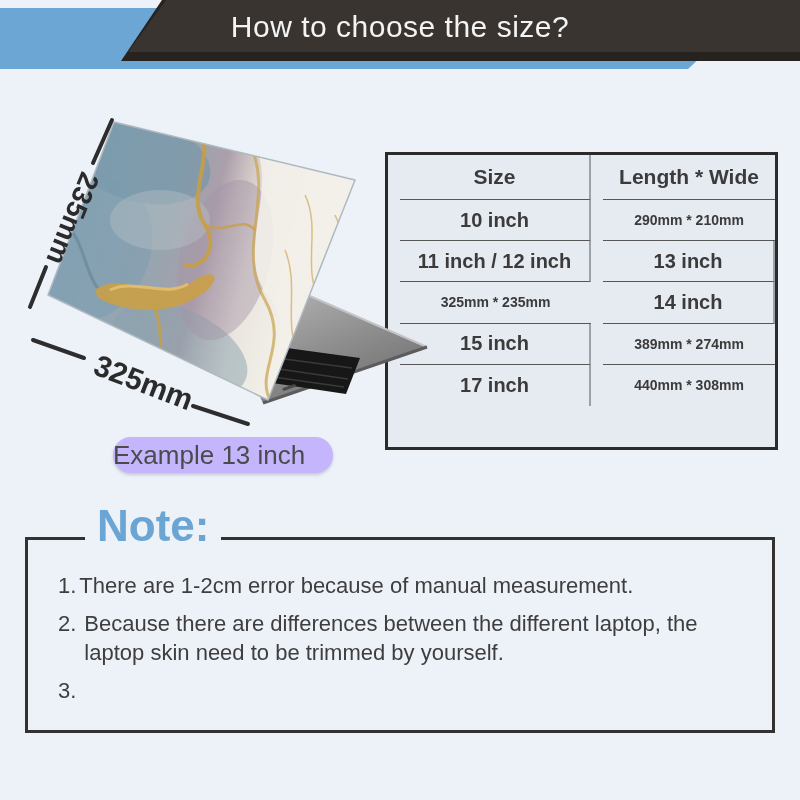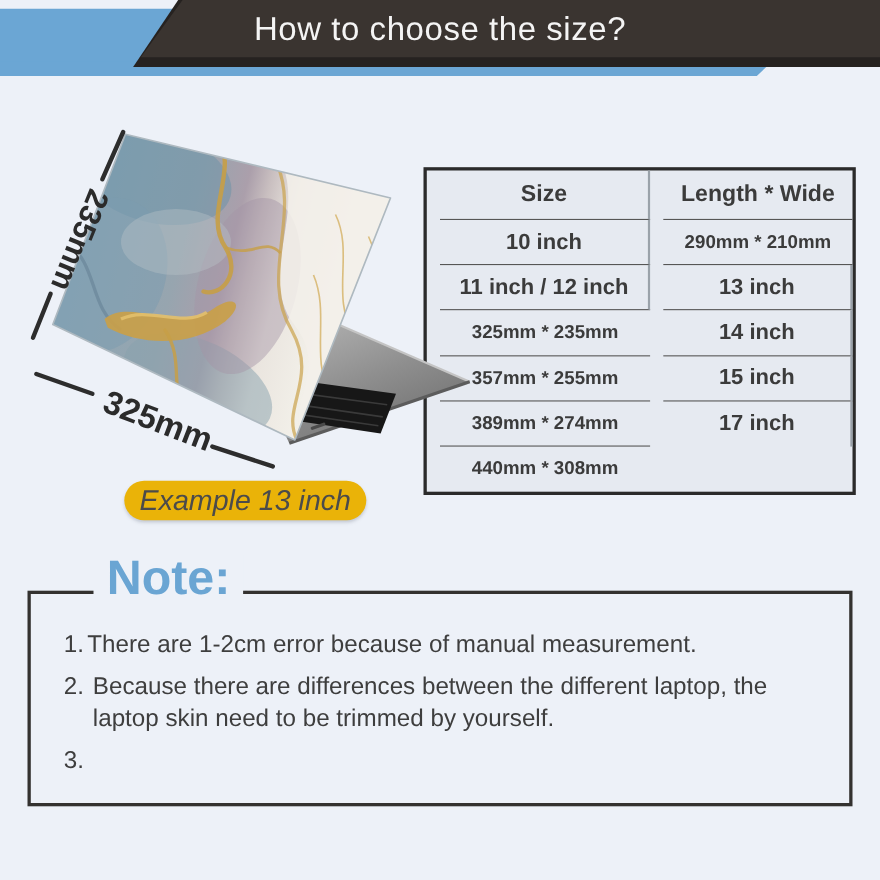--- a/index.html
+++ b/index.html
@@ -9,33 +9,33 @@
   
   .header-svg{position:absolute;left:0;top:0;z-index:1;}
   .page-title{position:absolute;left:0;top:10px;width:800px;text-align:center;
     font-size:30px;font-weight:400;letter-spacing:.5px;color:#f4f4f4;z-index:2;}
 
   
   .laptop-svg{position:absolute;left:0;top:100px;z-index:3;}
 
   
   .example-pill{position:absolute;left:113px;top:437px;width:220px;height:36px;
-    background:#eab308;border-radius:18px;display:flex;align-items:center;justify-content:center;
-    font-size:26px;color:#4b4b4b;z-index:4;box-shadow:0 2px 3px rgba(120,130,145,.35);font-style:italic;}
+    background:#c4b5fd;border-radius:18px;display:flex;align-items:center;justify-content:flex-start;
+    font-size:26px;color:#4b4b4b;z-index:4;box-shadow:0 2px 3px rgba(120,130,145,.35);}
 
   
   .size-table{position:absolute;left:385px;top:152px;width:393px;height:298px;
     box-sizing:border-box;background:#e6eaf1;border:3px solid #2b2b2b;
     display:grid;grid-template-columns:203px 1fr;grid-template-rows:45px repeat(6,1fr);z-index:1;}
   .size-table .cell{display:flex;align-items:center;justify-content:center;
     font-weight:700;color:#3b3b3b;font-size:20px;border-bottom:1px solid #565656;margin-left:12px;}
   .size-table .cell.c0{border-right:2px solid #9aa2aa;}
   .size-table .cell.header{font-size:21px;}
   .size-table .cell.lastrow{border-bottom:none;}
-  .size-table .cell.dims{font-size:17px;}
+  .size-table .cell.dims{font-size:14px;}
 
   
   .note-box{position:absolute;left:25px;top:537px;width:750px;height:196px;
     box-sizing:border-box;border:3px solid #343230;z-index:1;}
   .note-heading{position:absolute;left:85px;top:504px;padding:0 12px;background:#edf1f8;
     font-size:44px;font-weight:700;color:#6aa5d3;z-index:2;line-height:44px;}
   .note-items{position:absolute;left:58px;top:571px;z-index:2;}
   .note-item{display:flex;margin-bottom:9px;color:#3e3e3e;font-size:22px;line-height:29px;}
   .note-item .num{flex:0 0 auto;margin-right:8px;}
   .note-item .txt{white-space:nowrap;}
@@ -126,21 +126,20 @@
 
   <div class="size-table" id="size-table">
       <div class="cell c0 header">Size</div>
       <div class="cell c1 header">Length * Wide</div>
       <div class="cell c0">10 inch</div>
       <div class="cell c1 dims">290mm * 210mm</div>
       <div class="cell c0">11 inch / 12 inch</div>
       <div class="cell c0">13 inch</div>
       <div class="cell c1 dims">325mm * 235mm</div>
       <div class="cell c0">14 inch</div>
-      <div class="cell c1 dims">357mm * 255mm</div>
       <div class="cell c0">15 inch</div>
       <div class="cell c1 dims">389mm * 274mm</div>
       <div class="cell c0 lastrow">17 inch</div>
       <div class="cell c1 dims lastrow">440mm * 308mm</div>
     </div>
 
   <div class="note-box"></div>
   <div class="note-heading">Note:</div>
   <div class="note-items" id="note-items">
       <div class="note-item">

